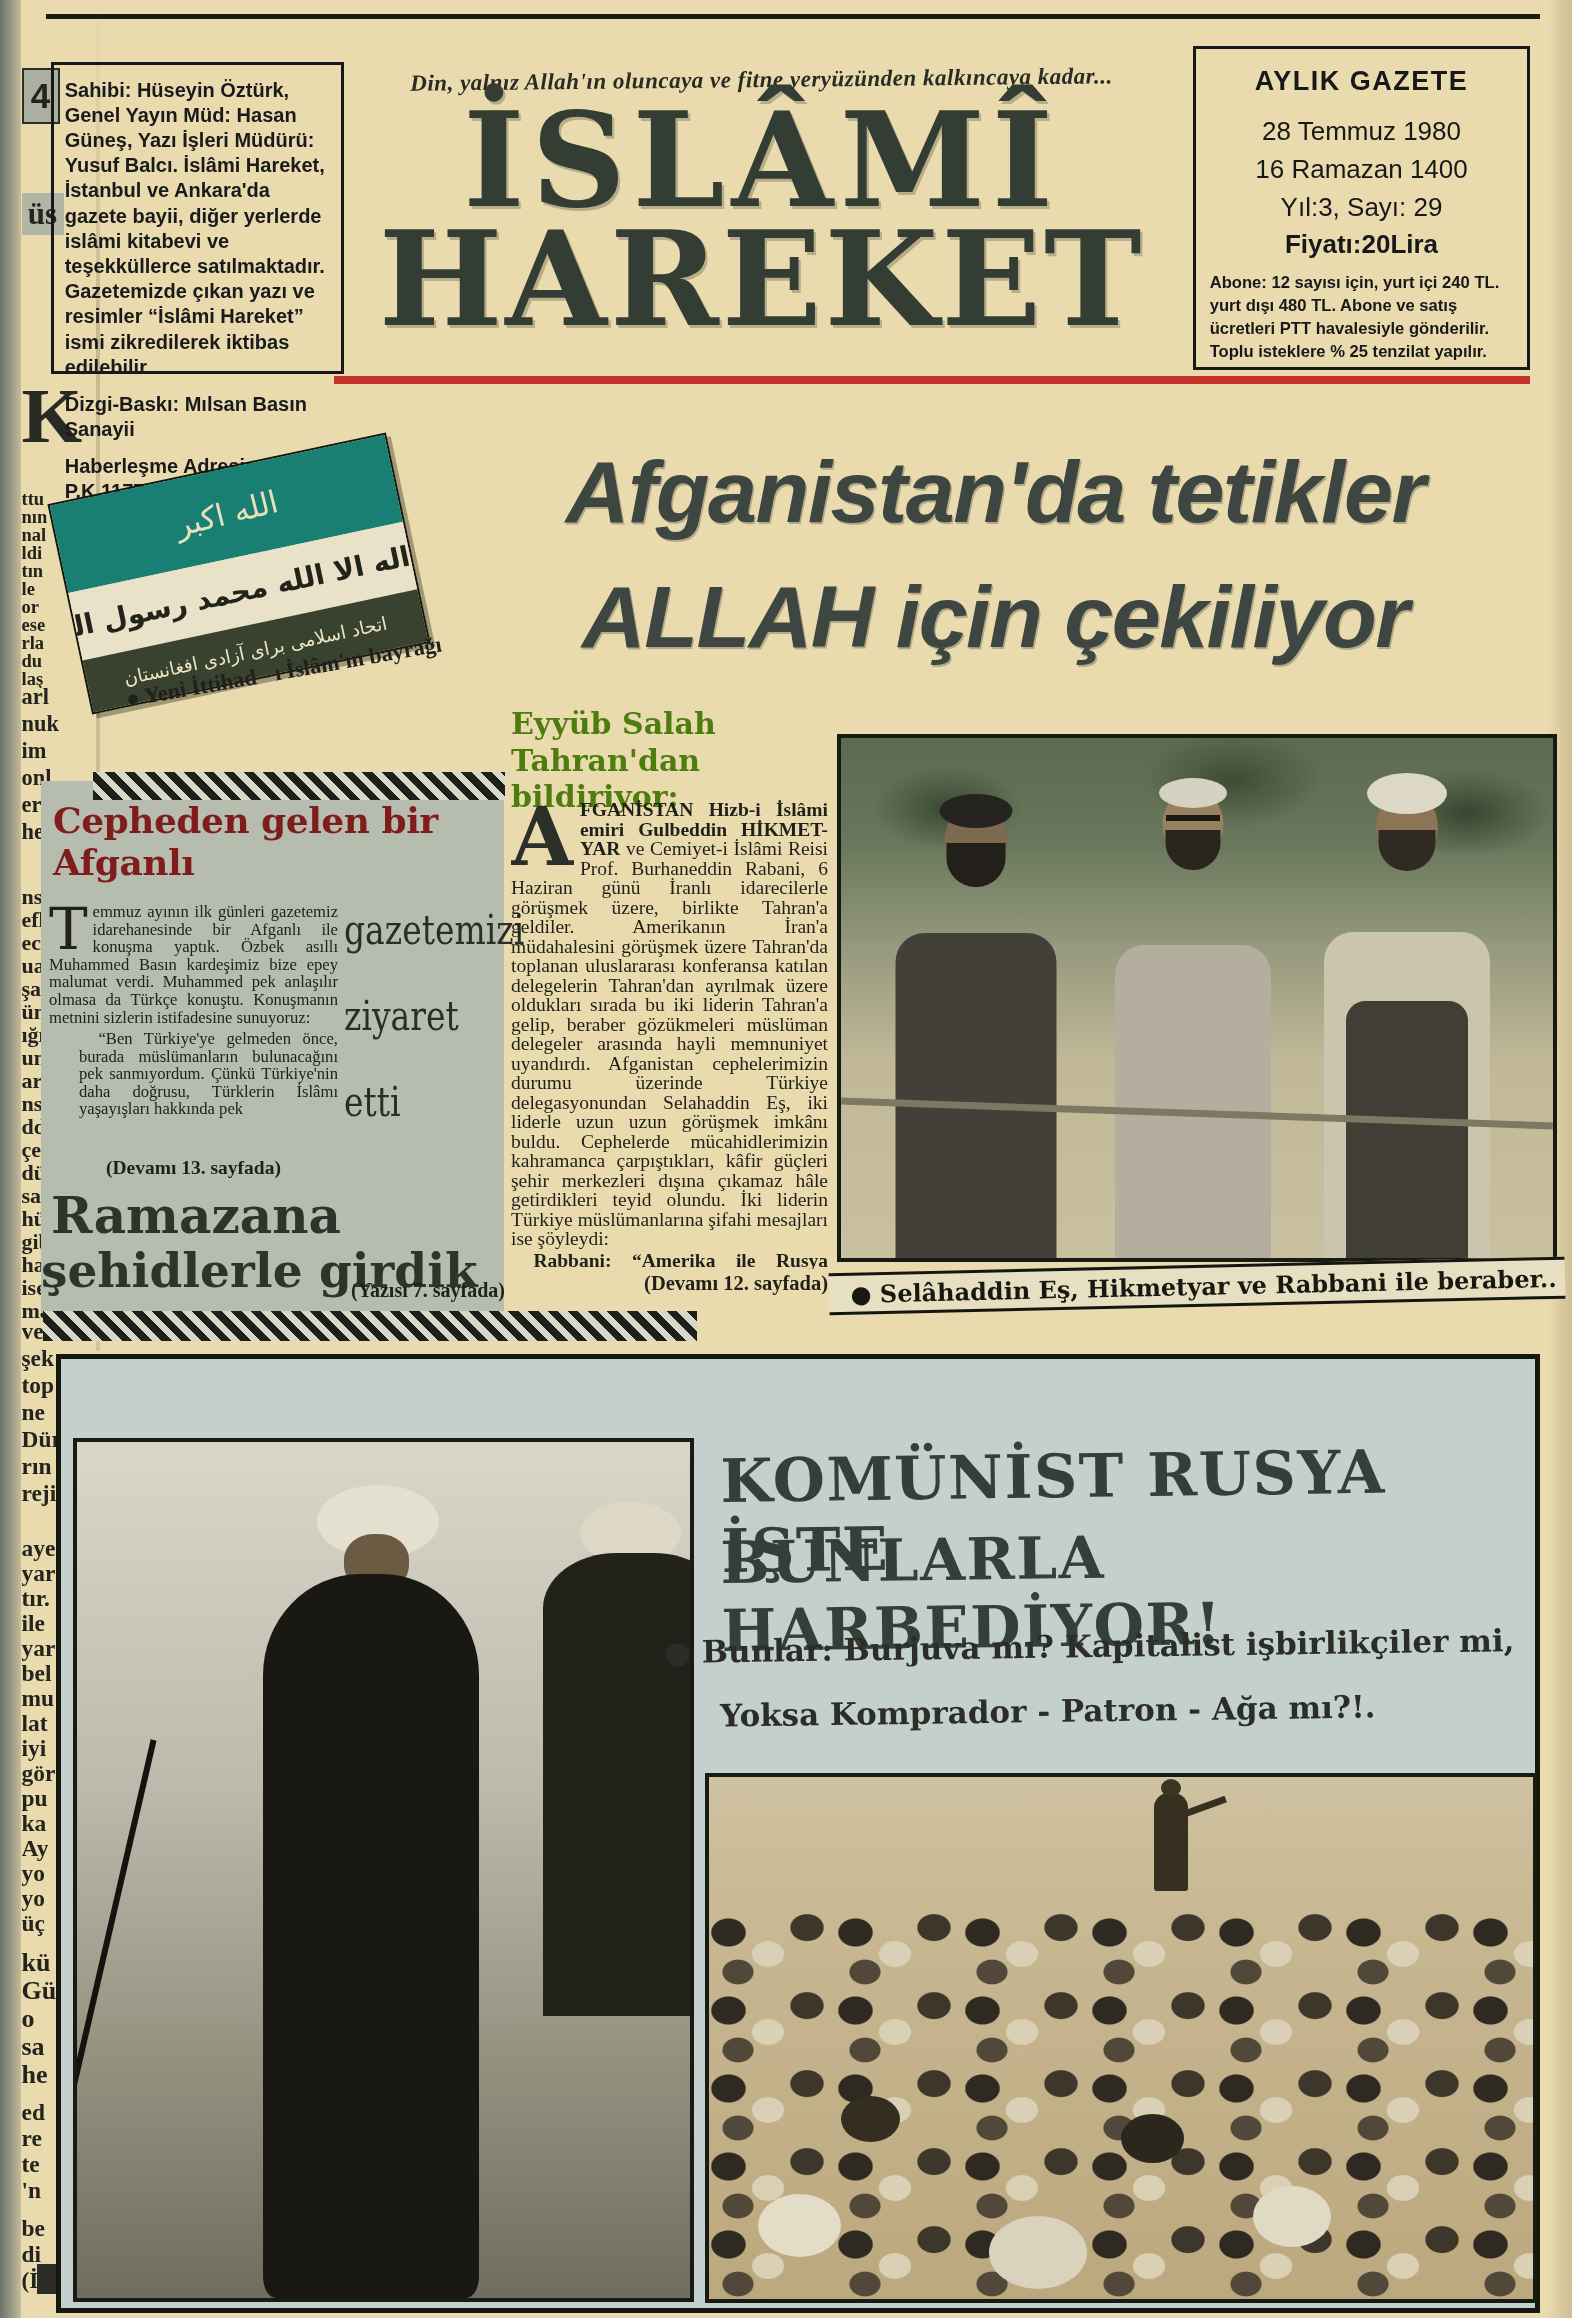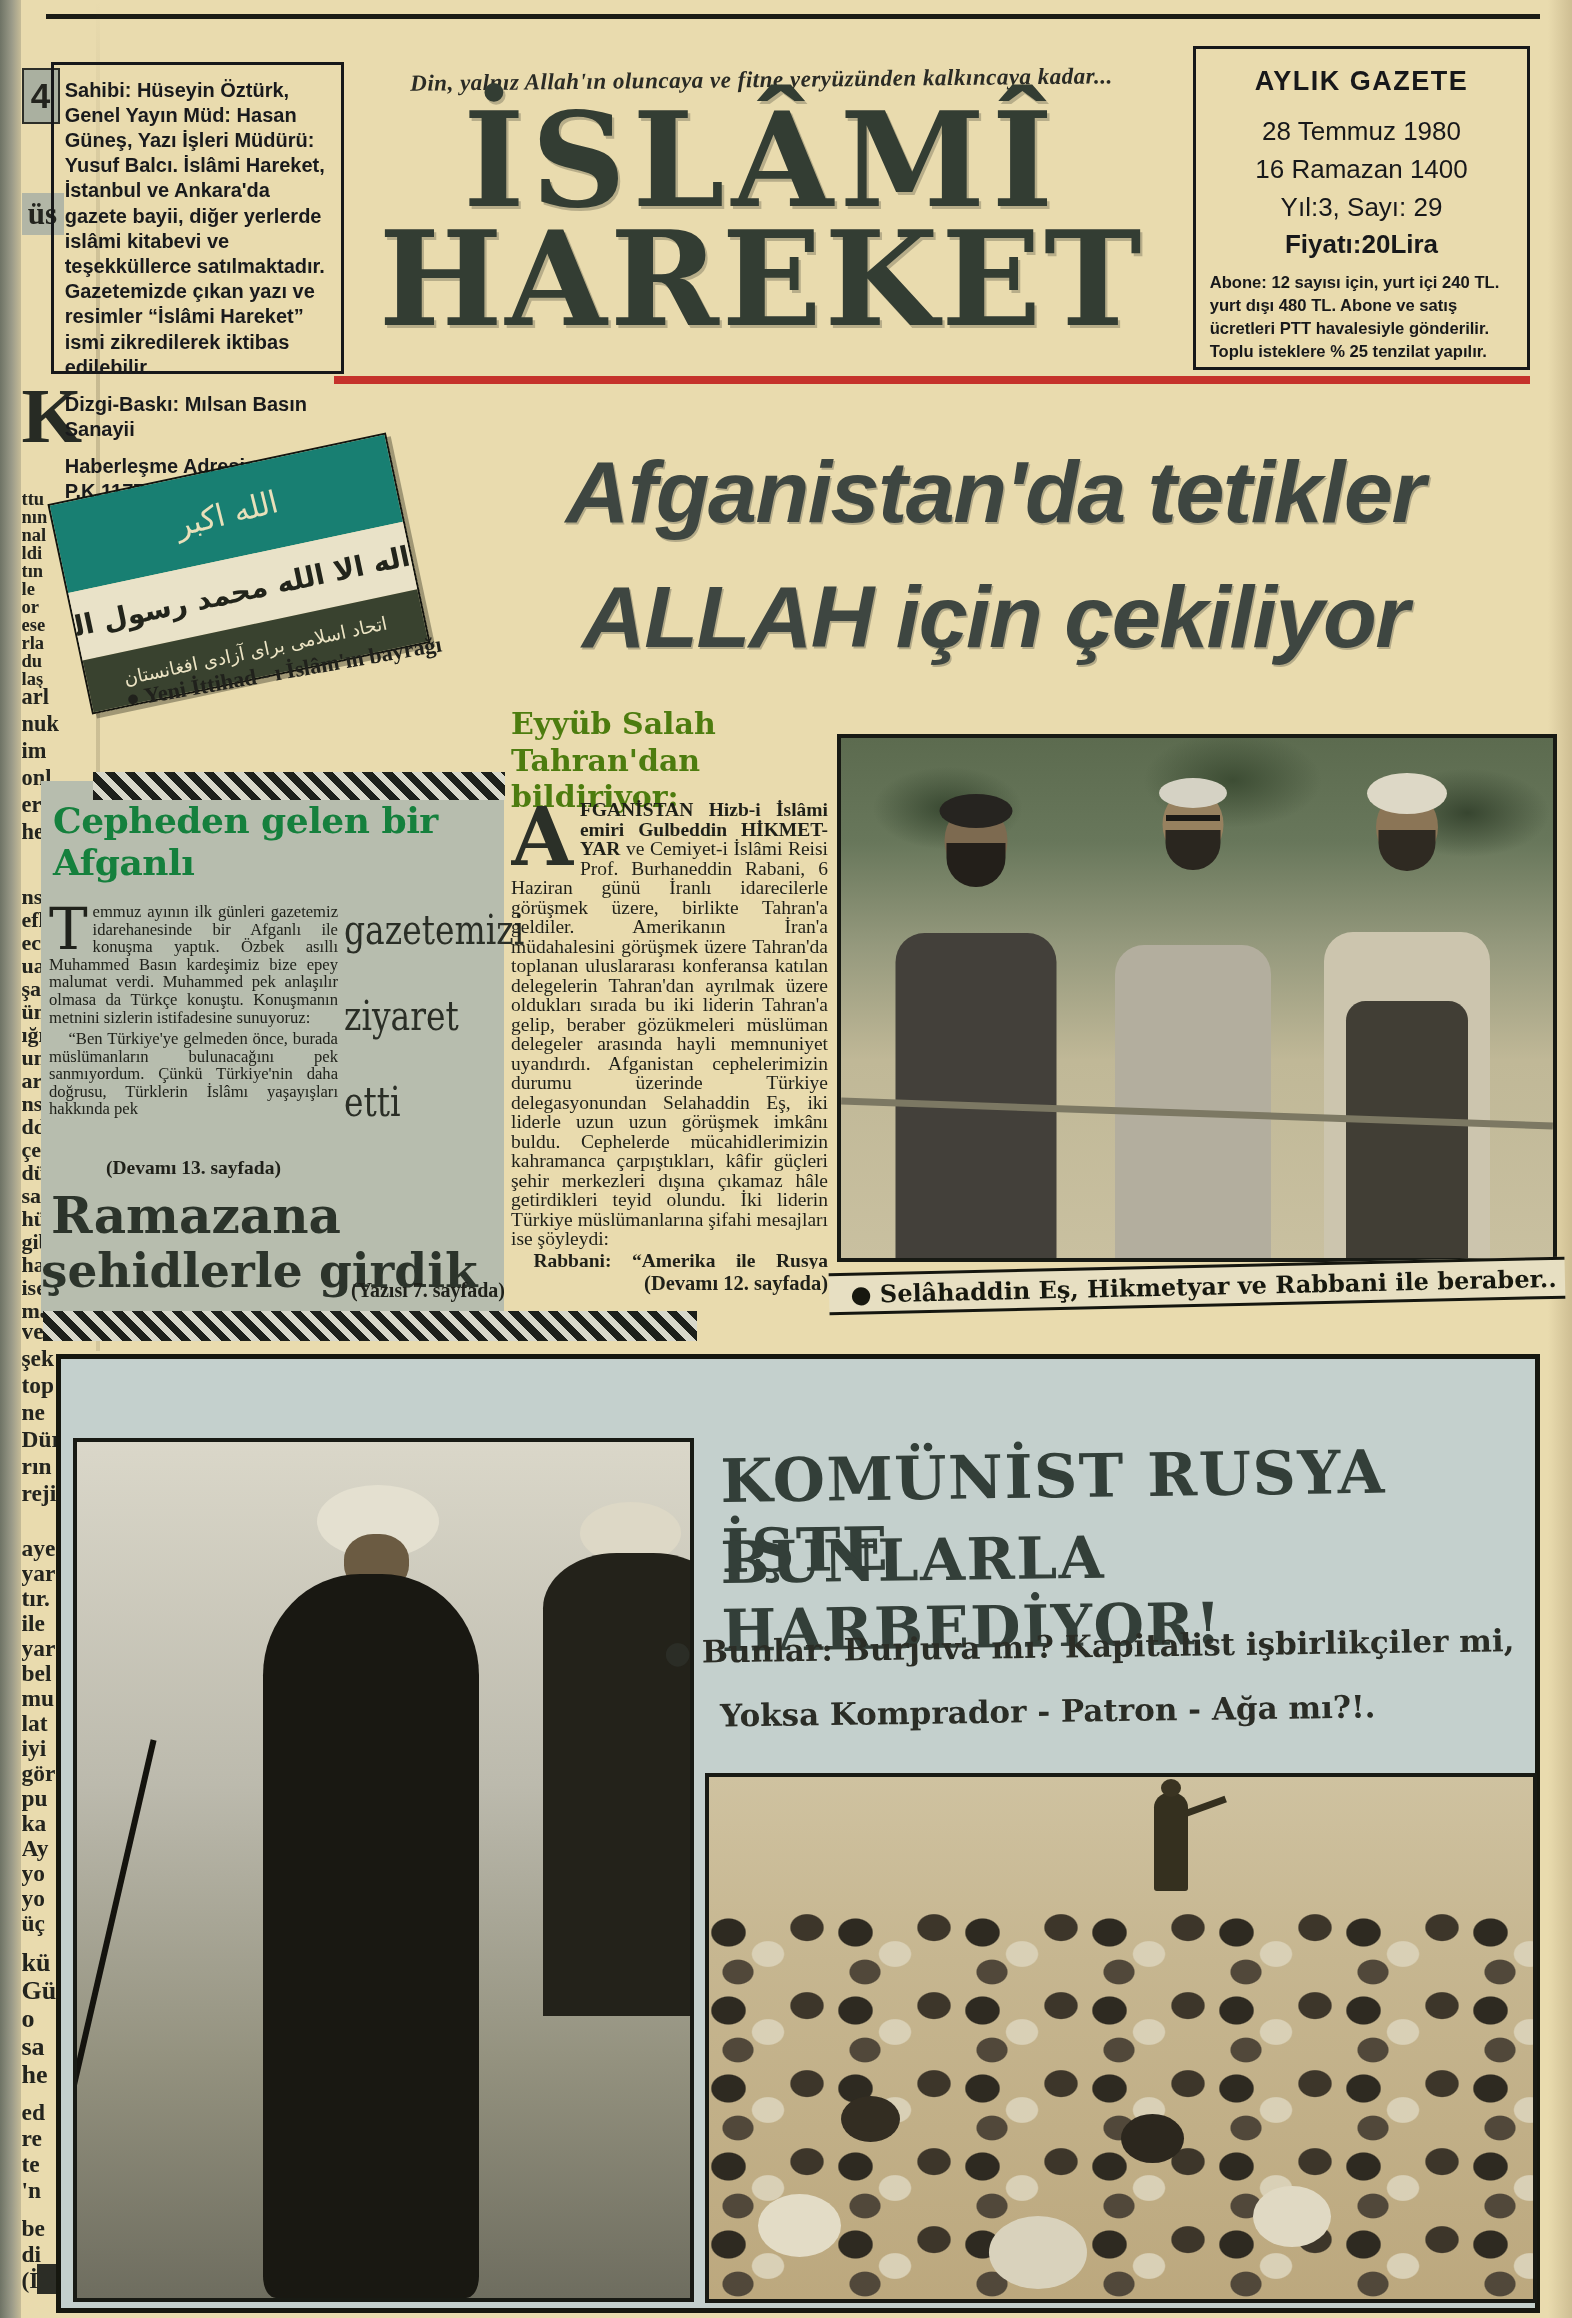--- a/index.html
+++ b/index.html
@@ -81,28 +81,28 @@
   .hl1{font-size:88px;letter-spacing:-1.5px;text-shadow:1.5px 2px 0 rgba(55,55,50,.3);}
   .hl2{font-size:88px;letter-spacing:-1.5px;margin-top:23.4px;text-shadow:1.5px 2px 0 rgba(55,55,50,.3);}
 
   
   .left-panel{left:41px;top:781px;width:463px;height:532px;background:#b7bdae;}
   .hatch{background:repeating-linear-gradient(45deg,#1d201b 0 7.3px,#d8d8ca 7.3px 14px);}
   .hatch-top{left:93px;top:772px;width:412px;height:28px;}
   .hatch-bottom{left:43px;top:1311px;width:654px;height:30px;}
 
   .la-headline{left:53px;top:799px;width:449px;font-family:"DejaVu Serif",serif;font-weight:bold;
-    font-size:36px;color:#15803d;letter-spacing:-0.5px;}
+    font-size:36px;color:#7f1d1d;letter-spacing:-0.5px;}
   .la-side{left:344px;top:905px;width:166px;font-family:"DejaVu Serif",serif;color:#2a2e26;
     font-size:33px;}
   .la-side div{margin-bottom:47px;transform:scaleY(1.25);transform-origin:left top;}
   .la-body{left:49px;top:903px;width:289px;font-size:16.6px;line-height:17.6px;text-align:justify;color:#20221b;}
   .la-body .dropcap{float:left;font-size:58px;line-height:.82;padding:2.9px 4.9px 0 0;font-family:"DejaVu Serif",serif;}
   .la-body p{margin:0 0 3.9px 0;}
-  .la-body .indent{text-indent:19.5px;}
+  .la-body .indent{text-indent:19.5px;margin-left:30px;}
   .la-more{left:49px;top:1157px;width:289px;text-align:center;font-weight:bold;font-size:19.5px;}
   .ram-line1{left:51px;top:1186px;font-family:"DejaVu Serif",serif;font-weight:bold;font-size:50px;color:#2c342b;}
   .ram-line2{left:41px;top:1243px;font-family:"DejaVu Serif",serif;font-weight:bold;font-size:47px;color:#2c342b;}
   .ram-more{left:322px;top:1279px;width:183px;text-align:right;font-weight:bold;font-size:20px;color:#20221b;}
 
   
   .ra-byline{left:511px;top:706px;width:322px;font-family:"DejaVu Serif",serif;font-weight:bold;
     font-size:30px;line-height:1.22;color:#4d7c0f;}
   .ra-body{left:511px;top:800px;width:317px;height:469px;overflow:hidden;
     font-size:19.5px;line-height:19.5px;text-align:justify;color:#1f2019;}

